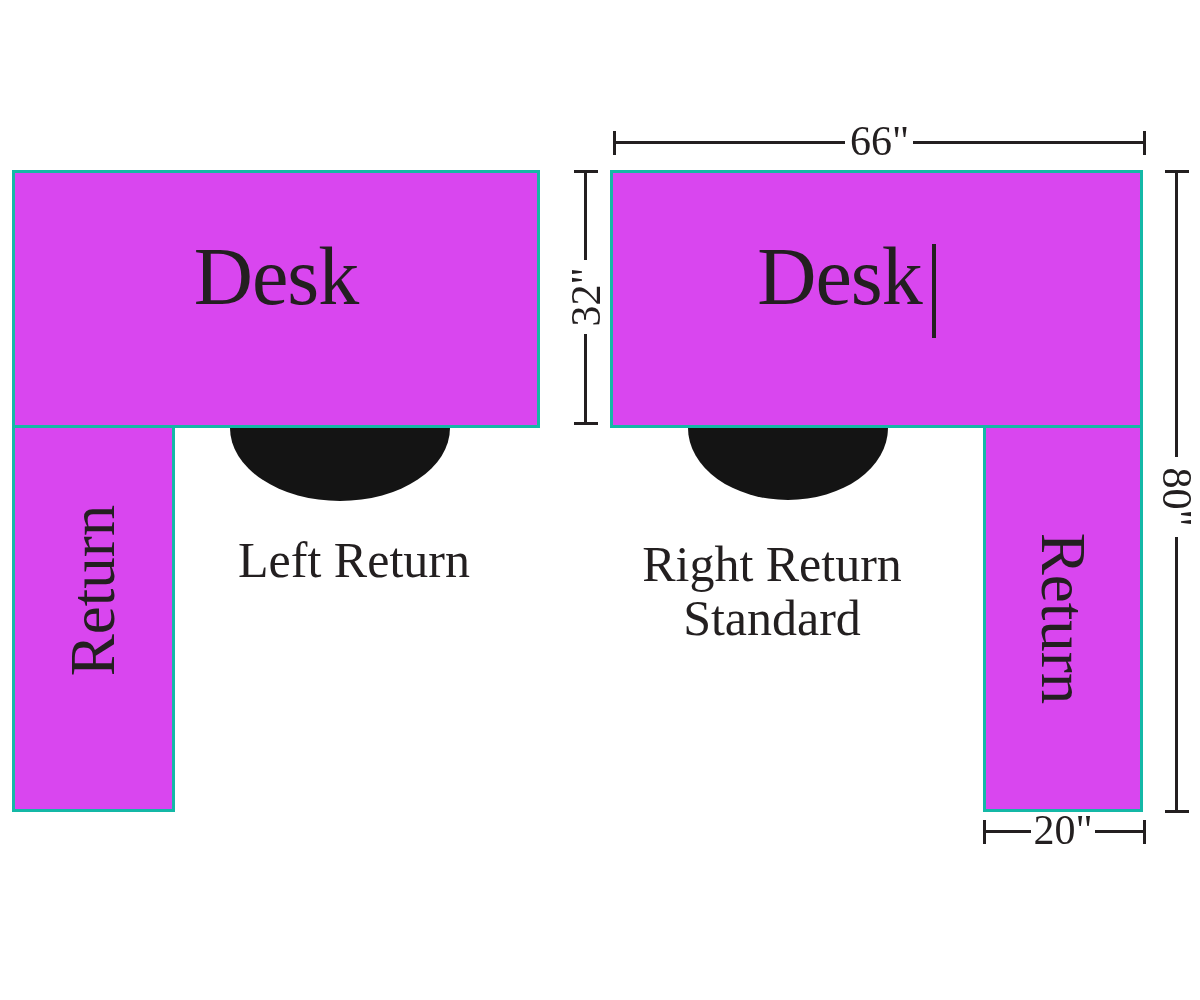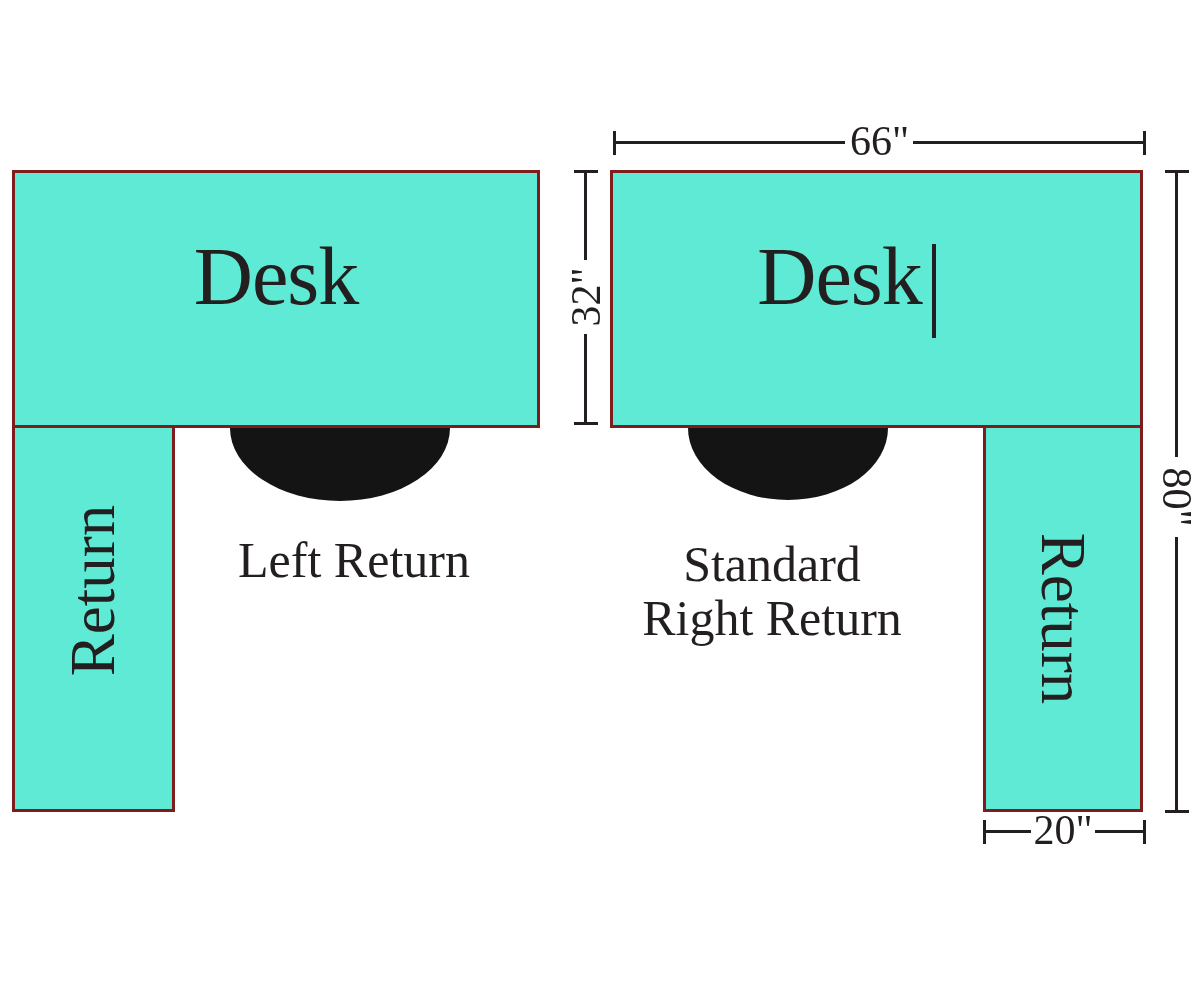--- a/index.html
+++ b/index.html
@@ -1,21 +1,21 @@
 <!DOCTYPE html>
 <html><head>
 <meta charset="utf-8">
 <style>
   html,body{margin:0;padding:0;background:#fff;}
   .canvas{
     position:relative;width:1200px;height:1000px;background:#fff;
     font-family:"Liberation Serif","DejaVu Serif",serif;color:#231f20;overflow:hidden;
   }
   .box{
-    position:absolute;background:#5eead4;border:3px solid #7f1d1d;box-sizing:border-box;
+    position:absolute;background:#d946ef;border:3px solid #14b8a6;box-sizing:border-box;
   }
   .desk{
     display:flex;align-items:center;justify-content:center;
   }
   .desk-label{font-size:82px;letter-spacing:-1px;line-height:1;}
   .left-desk{padding-bottom:44px;}
   .right-desk{padding:0 60px 44px 0;}
   .caret{
     display:inline-block;width:4px;height:94px;background:#231f20;
     margin-left:10px;transform:translateY(14px);
@@ -65,22 +65,22 @@
     <span class="caret"></span>
   </div>
 
   <div class="chair" style="left:688px;top:428px;width:200px;height:72px;"></div>
 
   <div class="box return-box" style="left:983px;top:425px;width:160px;height:387px;">
     <span class="vert-label rot-cw">Return</span>
   </div>
 
   <div class="caption" style="left:572px;top:537px;width:400px;">
+    <div>Right Return</div>
     <div>Standard</div>
-    <div>Right Return</div>
   </div>
 
   <div class="dim" style="left:613px;top:131px;width:533px;height:24px;">
     <div class="cap-v" style="left:0;"></div>
     <div class="cap-v" style="right:0;"></div>
     <div class="seg-h" style="left:2px;width:230px;"></div>
     <div class="seg-h" style="left:300px;width:231px;"></div>
     <div class="dim-label" style="left:50%;top:50%;">66"</div>
   </div>
 

